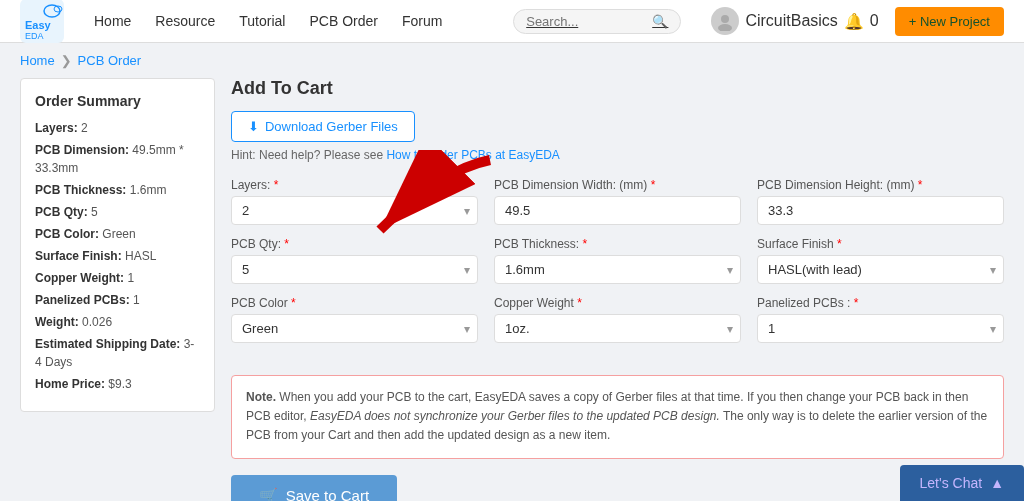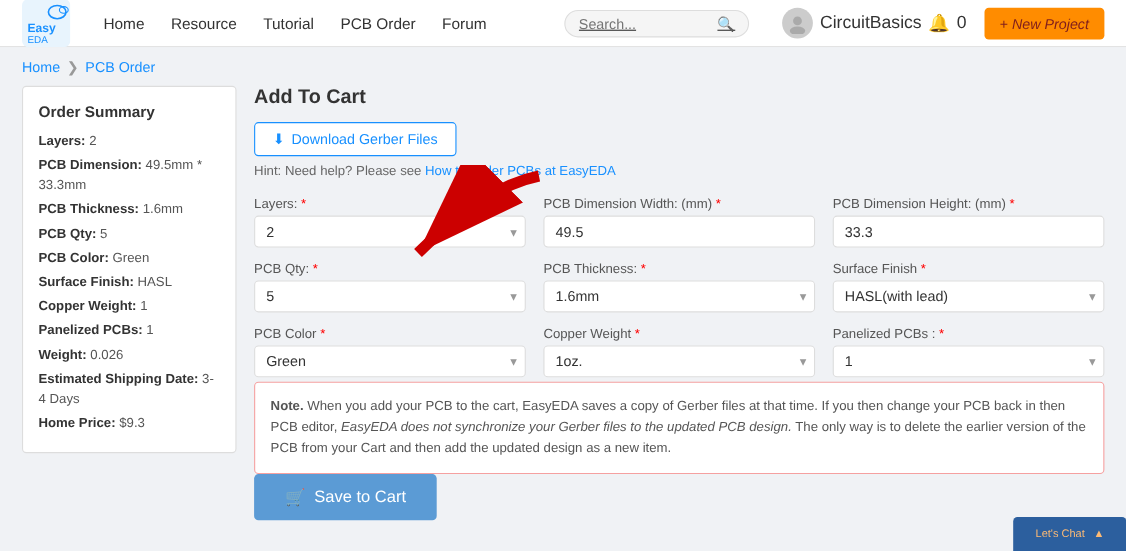--- a/index.html
+++ b/index.html
@@ -71,30 +71,29 @@
       width: 28px;
       height: 28px;
       border-radius: 50%;
       background: #ccc;
       display: flex;
       align-items: center;
       justify-content: center;
     }
     .new-project-btn {
       background: #ff8c00;
-      color: #7f1d1d;
+      color: #14532d;
       border: none;
       border-radius: 4px;
       padding: 7px 14px;
       font-size: 13px;
       cursor: pointer;
       display: flex;
       align-items: center;
       gap: 5px;
-      font-style: italic;
     }
 
     
     .breadcrumb {
       padding: 10px 20px;
       background: #f0f2f5;
       font-size: 13px;
       display: flex;
       align-items: center;
       gap: 6px;
@@ -164,21 +163,21 @@
       color: #666;
       margin-bottom: 16px;
     }
     .hint-link { color: #1890ff; text-decoration: none; }
 
     
     .form-grid {
       display: grid;
       grid-template-columns: 1fr 1fr 1fr;
       gap: 12px 16px;
-      margin-bottom: 4px;
+      margin-bottom: 32px;
     }
     .form-group {
       display: flex;
       flex-direction: column;
       gap: 4px;
     }
     .form-label {
       font-size: 12px;
       color: #555;
     }
@@ -210,20 +209,21 @@
     }
 
     
     .note-box {
       border: 1px solid #f5a0a0;
       border-radius: 4px;
       padding: 12px 14px;
       background: #fff;
       font-size: 12px;
       color: #555;
+      margin-bottom: 16px;
       line-height: 1.6;
     }
     .note-box em { font-style: italic; }
 
     
     .save-cart-btn {
       background: #5b9bd5;
       color: #fff;
       border: none;
       border-radius: 4px;
@@ -235,24 +235,24 @@
       gap: 8px;
       margin-bottom: 12px;
     }
 
     
     .chat-btn {
       position: fixed;
       bottom: 0;
       right: 0;
       background: #2c5f9e;
-      color: #fdba74;
+      color: #c4b5fd;
       padding: 10px 20px;
       border-radius: 4px 4px 0 0;
-      font-size: 10px;
+      font-size: 14px;
       cursor: pointer;
       display: flex;
       align-items: center;
       gap: 8px;
     }
 
     .page-wrapper {
       position: relative;
     }
   </style>

